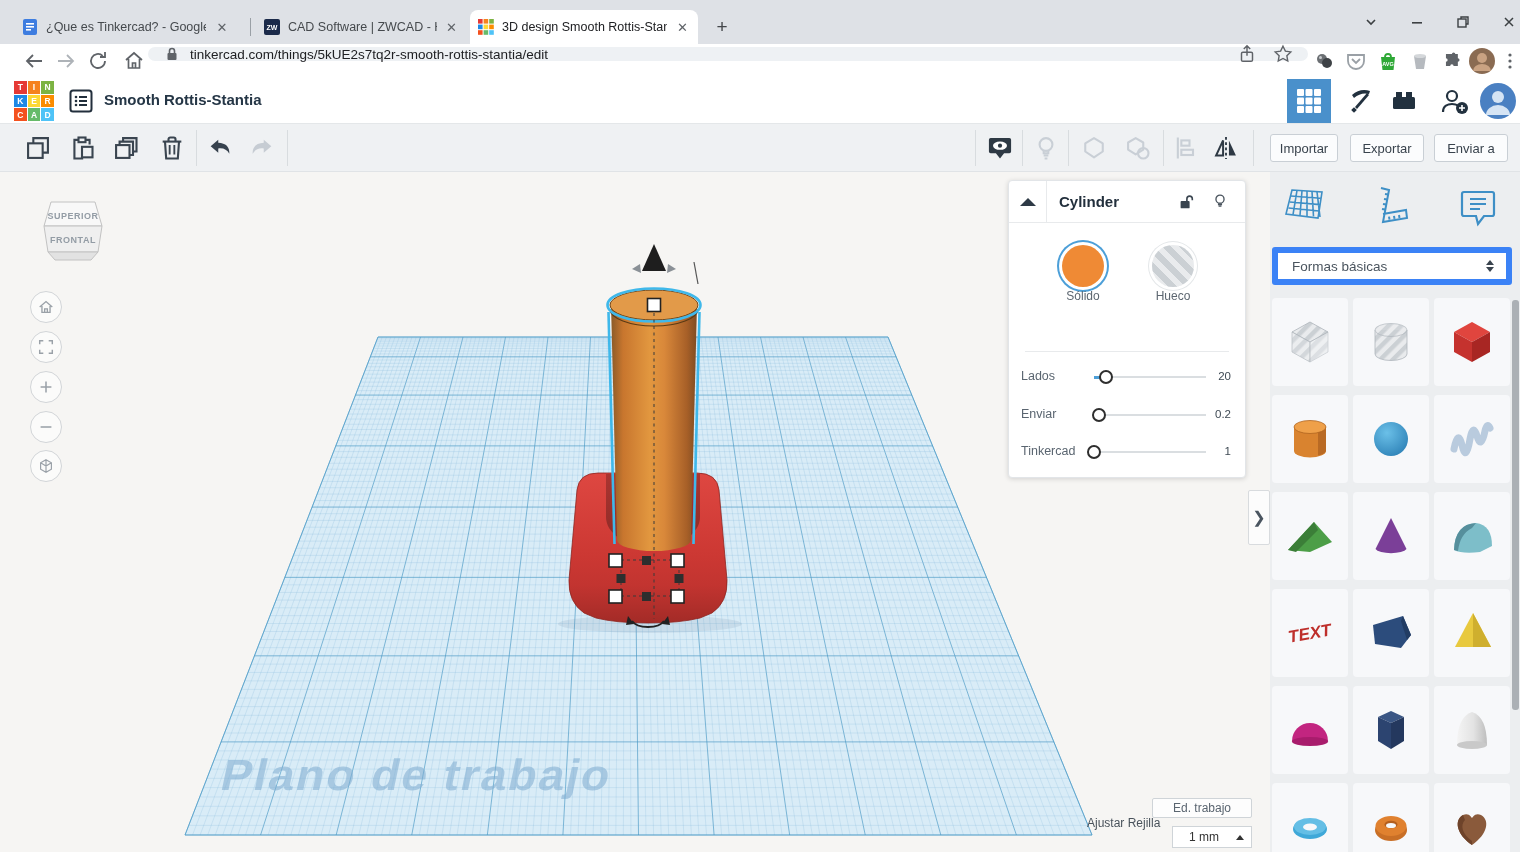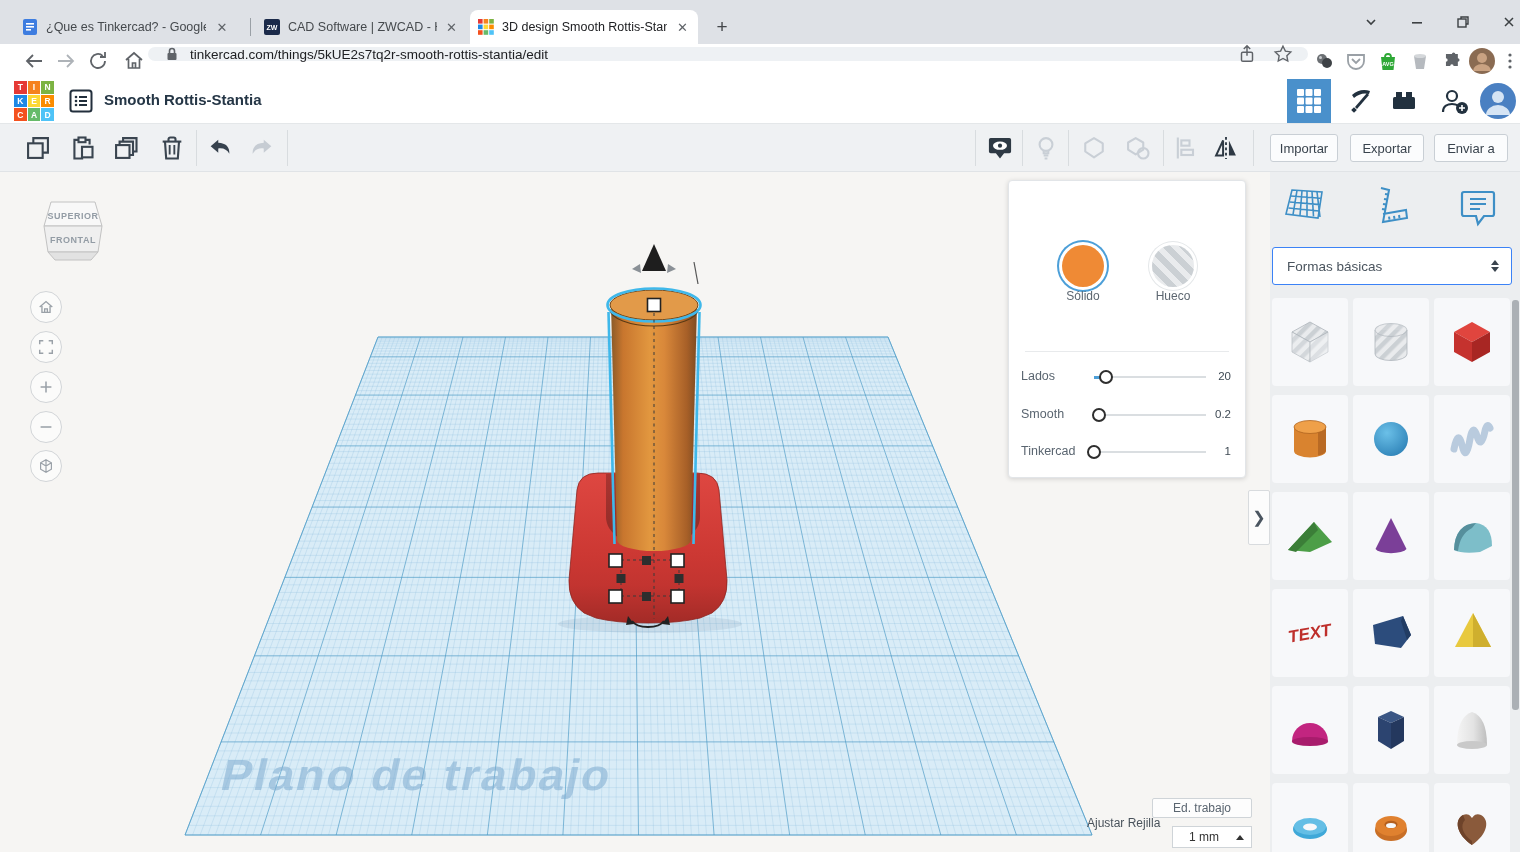--- a/index.html
+++ b/index.html
@@ -60,21 +60,21 @@
   .srow-knob { position:absolute; width:14px; height:14px; border-radius:50%; background:#fff; border:2px solid #2E2E2E; }
   .srow-val { position:absolute; right:14px; font-size:11.5px; color:#3F4A54; }
   #lados-blue { position:absolute; left:85px; width:7px; height:3px; background:#4C9FD8; }
 
   
   #panel-collapse { position:absolute; left:1248px; top:318px; width:22px; height:55px; background:#FCFCFC; border:1px solid #D8DBDE; border-radius:2px; display:flex; align-items:center; justify-content:center; font-size:16px; color:#4A5560; }
 
   
   #shapes-panel { position:absolute; left:1270px; top:0; width:250px; height:680px; background:#ECEEF0; }
   .panel-topic { position:absolute; top:10px; width:48px; height:48px; display:flex; align-items:center; justify-content:center; }
-  #category-select { position:absolute; left:2px; top:75px; width:240px; height:38px; background:#fff; border:1px solid #3b82f6; border-radius:3px; display:flex; align-items:center; }
+  #category-select { position:absolute; left:2px; top:75px; width:240px; height:38px; background:#fff; border:6px solid #3b82f6; border-radius:3px; display:flex; align-items:center; }
   #category-select .lbl { font-size:13.5px; color:#4A545E; margin-left:14px; flex:1; }
   #category-select .arrows { margin-right:12px; display:flex; flex-direction:column; gap:2px; }
   #category-select .arrows i { width:0; height:0; border-left:4px solid transparent; border-right:4px solid transparent; }
   #category-select .arrows .up { border-bottom:5px solid #3A444E; }
   #category-select .arrows .dn { border-top:5px solid #3A444E; }
   .tile { position:absolute; width:76px; height:88px; background:#F7F8FA; border-radius:4px; display:flex; align-items:center; justify-content:center; }
   #shapes-scrollbar { position:absolute; left:242px; top:128px; width:7px; height:410px; background:#ABB0B5; border-radius:3px; }
 
   
   #edit-grid-btn { position:absolute; left:1152px; top:626px; width:100px; height:20px; background:#FDFDFD; border:1px solid #CFD4D8; border-radius:2px; font-size:12px; color:#5A6570; display:flex; align-items:center; justify-content:center; }
@@ -709,33 +709,47 @@
           <path d="M4 10 h12" stroke="#9AA1A8" stroke-width="1.7"></path>
         </svg>
       </div>
     <div class="navcirc" style="top:278px;">
         <svg width="18" height="18" viewBox="0 0 20 20">
           <path d="M10 3 l6 3.5 v7 L10 17 4 13.5 v-7 z M10 3 v7 M4 6.5 l6 3.5 6-3.5 M10 17 v-7" fill="none" stroke="#9AA1A8" stroke-width="1.3"></path>
         </svg>
       </div>
 
     <div id="inspector">
+      <div id="insp-header">
+        <div id="insp-collapse">
+            <div class="tri"></div>
+          </div>
+        <div id="insp-title">Cylinder</div>
+        <svg class="abs" style="right:50px;top:12px;" width="18" height="18" viewBox="0 0 20 20">
+            <rect x="4" y="9" width="10" height="8" rx="1" fill="#3A4550"></rect>
+            <path d="M11 9 V6.5 a3 3 0 0 1 6 0 V8" fill="none" stroke="#3A4550" stroke-width="1.8"></path>
+          </svg>
+        <svg class="abs" style="right:16px;top:11px;" width="18" height="18" viewBox="0 0 20 20">
+            <circle cx="10" cy="8" r="4.5" fill="none" stroke="#4A545E" stroke-width="1.5"></circle>
+            <path d="M8.4 12.5 v1.6 h3.2 v-1.6 M8.4 15.6 h3.2" stroke="#4A545E" stroke-width="1.4" fill="none"></path>
+          </svg>
+      </div>
       <div id="solido-circ"></div>
       <div id="hueco-circ"></div>
       <div class="swatch-label" style="left:34px;">Sólido</div>
       <div class="swatch-label" style="left:124px;">Hueco</div>
       <div id="insp-div"></div>
 
       <div class="srow-label" style="top:188px;">Lados</div>
       <div class="srow-track" style="top:195px;"></div>
       <div id="lados-blue" style="top:194.5px;"></div>
       <div class="srow-knob" style="left:90px;top:189px;"></div>
       <div class="srow-val" style="top:189px;">20</div>
 
-      <div class="srow-label" style="top:226px;">Smooth</div>
+      <div class="srow-label" style="top:226px;">Enviar</div>
       <div class="srow-track" style="top:233px;"></div>
       <div class="srow-knob" style="left:83px;top:227px;"></div>
       <div class="srow-val" style="top:227px;">0.2</div>
 
       <div class="srow-label" style="top:263px;">Tinkercad</div>
       <div class="srow-track" style="top:270px;"></div>
       <div class="srow-knob" style="left:78px;top:264px;"></div>
       <div class="srow-val" style="top:264px;">1</div>
     </div>
 

